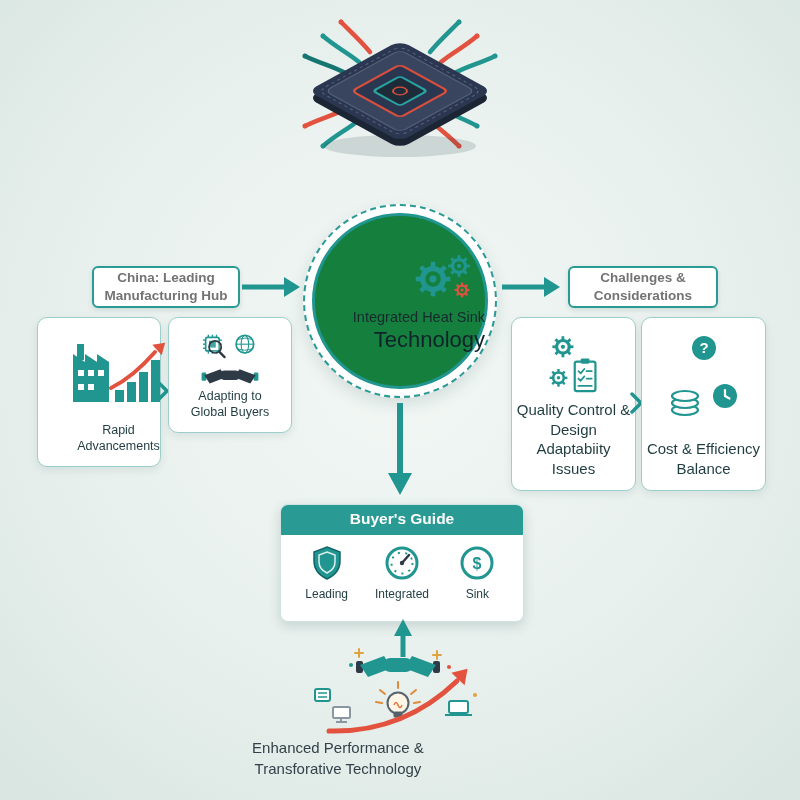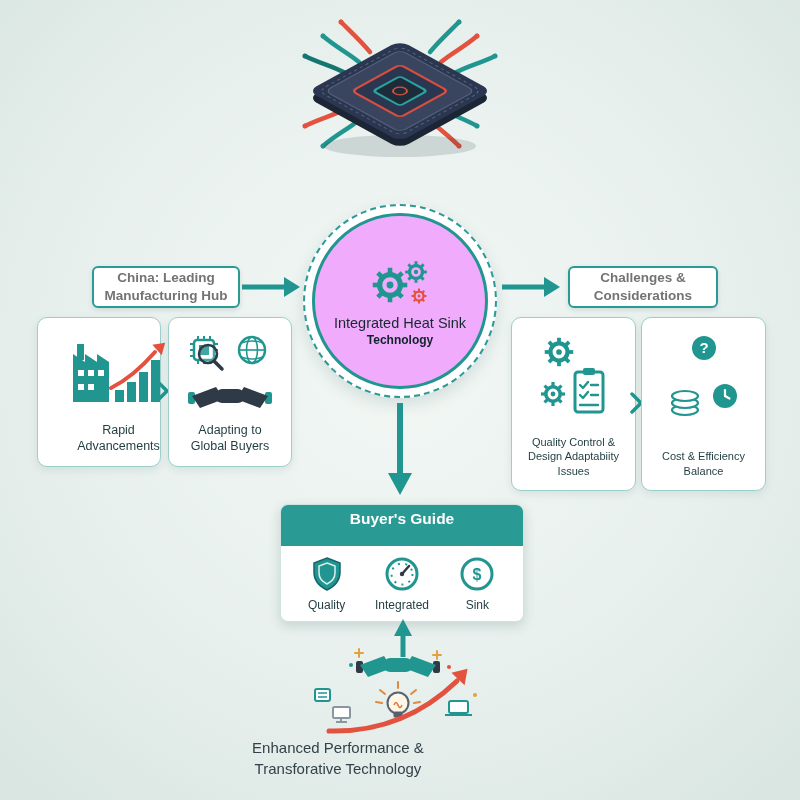--- a/index.html
+++ b/index.html
@@ -25,48 +25,48 @@
   }
 
   .center-outer{
     left:303px; top:204px; width:194px; height:194px;
     border:2px dashed var(--header-teal); border-radius:50%;
     background:#fff; box-shadow:0 6px 16px rgba(25,75,75,.14);
     display:flex; align-items:center; justify-content:center;
   }
   .center-inner{
     width:176px; height:176px; border:3px solid var(--teal); border-radius:50%;
-    background:#f0abfc; display:flex; flex-direction:column; align-items:center;
+    background:#15803d; display:flex; flex-direction:column; align-items:flex-end;
     justify-content:center; text-align:center; gap:2px;
   }
   .ct1{ font-size:14.5px; color:#17292e; margin-top:2px; }
-  .ct2{ font-size:12px; font-weight:bold; color:#10232a; }
+  .ct2{ font-size:22px; font-weight:normal; color:#10232a; }
 
   .card{
     background:#fff; border:1.5px solid #9ccfcb; border-radius:10px;
     box-shadow:0 3px 9px rgba(25,75,75,.10);
     display:flex; flex-direction:column; align-items:center; justify-content:space-between;
     padding:14px 4px 12px;
   }
   .card-label{ font-size:12.5px; line-height:1.3; text-align:center; color:#1f3c41; }
-  .small-label{ font-size:11px; }
+  .small-label{ font-size:15px; }
 
   .card-a{ left:37px;  top:317px; width:124px; height:150px;padding-left:43px; }
-  .card-b{ left:168px; top:317px; width:124px; height:150px; }
+  .card-b{ left:168px; top:317px; width:124px; height:116px; }
   .card-c{ left:511px; top:317px; width:125px; height:174px; }
   .card-d{ left:641px; top:317px; width:125px; height:174px; }
 
   .guide{
     left:280px; top:504px; width:244px; height:118px;
     background:#fff; border:1px solid #cfe3df; border-radius:8px; overflow:hidden;
     box-shadow:0 4px 12px rgba(25,75,75,.18);
   }
   .guide-header{
     background:var(--header-teal); color:#fff; font-weight:bold; font-size:15.5px;
-    text-align:center; padding:5px 0 18px;
+    text-align:center; padding:5px 0 7px;
   }
   .guide-body{ display:flex; justify-content:space-around; align-items:flex-start; padding:8px 8px 4px; }
   .guide-item{ display:flex; flex-direction:column; align-items:center; gap:4px;
     font-size:12px; color:#1f3c41; width:72px; }
 
   .caption{ left:0; top:737px; width:676px; text-align:center;
     font-size:15px; line-height:1.4; color:#33424a; }
 
   svg text{ font-family:"Liberation Sans","DejaVu Sans",sans-serif; }
   .st{ stroke:var(--teal); } .ft{ fill:var(--teal); }
@@ -297,21 +297,21 @@
   </svg>
 
   <div class="abs guide">
     <div class="guide-header">Buyer's Guide</div>
     <div class="guide-body">
       <div class="guide-item">
         <svg width="40" height="40" viewBox="-20 -20 40 40">
           <path d="M0,-16 L13,-11 V-2 Q13,10 0,16 Q-13,10 -13,-2 V-11 Z" class="ft" stroke="#14666a" stroke-width="1.5"></path>
           <path d="M0,-11 L8,-8 V-1 Q8,6 0,10 Q-8,6 -8,-1 V-8 Z" class="fn sw" stroke-width="1.5" opacity="0.85"></path>
         </svg>
-        <div>Quality</div>
+        <div>Leading</div>
       </div>
       <div class="guide-item">
         <svg width="40" height="40" viewBox="-20 -20 40 40">
           <circle r="15" class="st fw" stroke-width="3"></circle>
           <circle r="10.5" class="st fn" stroke-width="2" stroke-dasharray="2 5.5"></circle>
           <line x1="0" y1="0" x2="7" y2="-8" class="sd" stroke-width="2.5" stroke-linecap="round"></line>
           <circle r="2.2" class="fd"></circle>
         </svg>
         <div>Integrated</div>
       </div>

